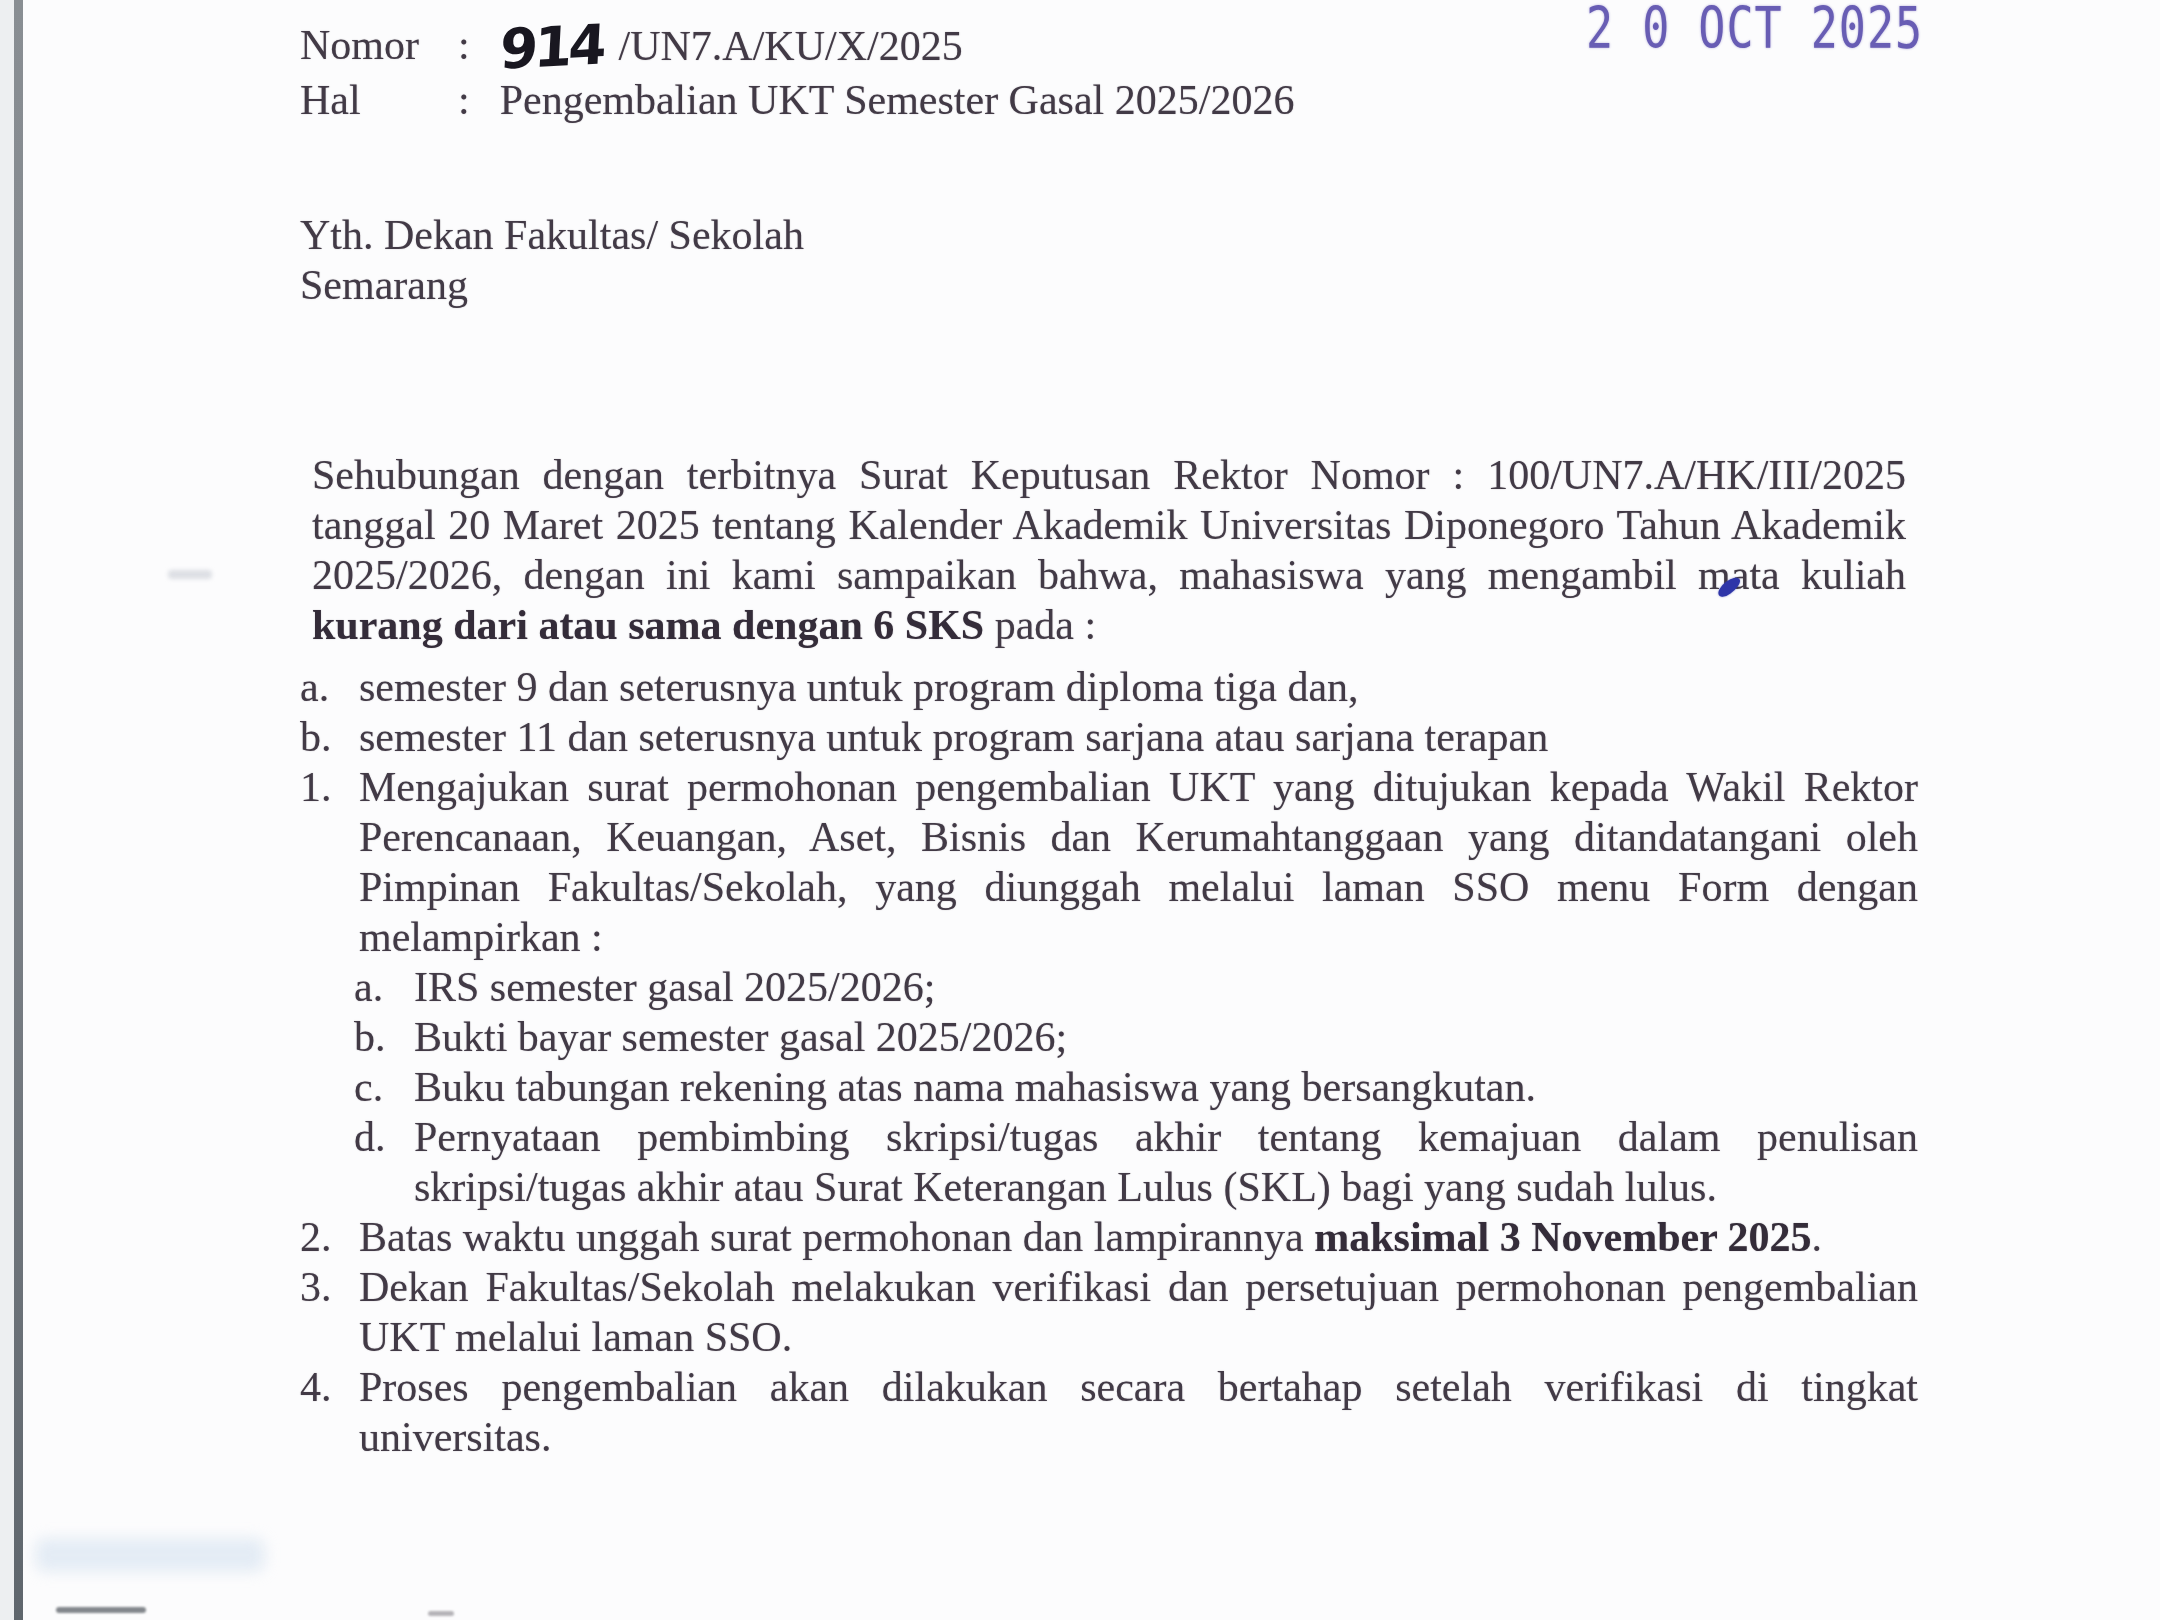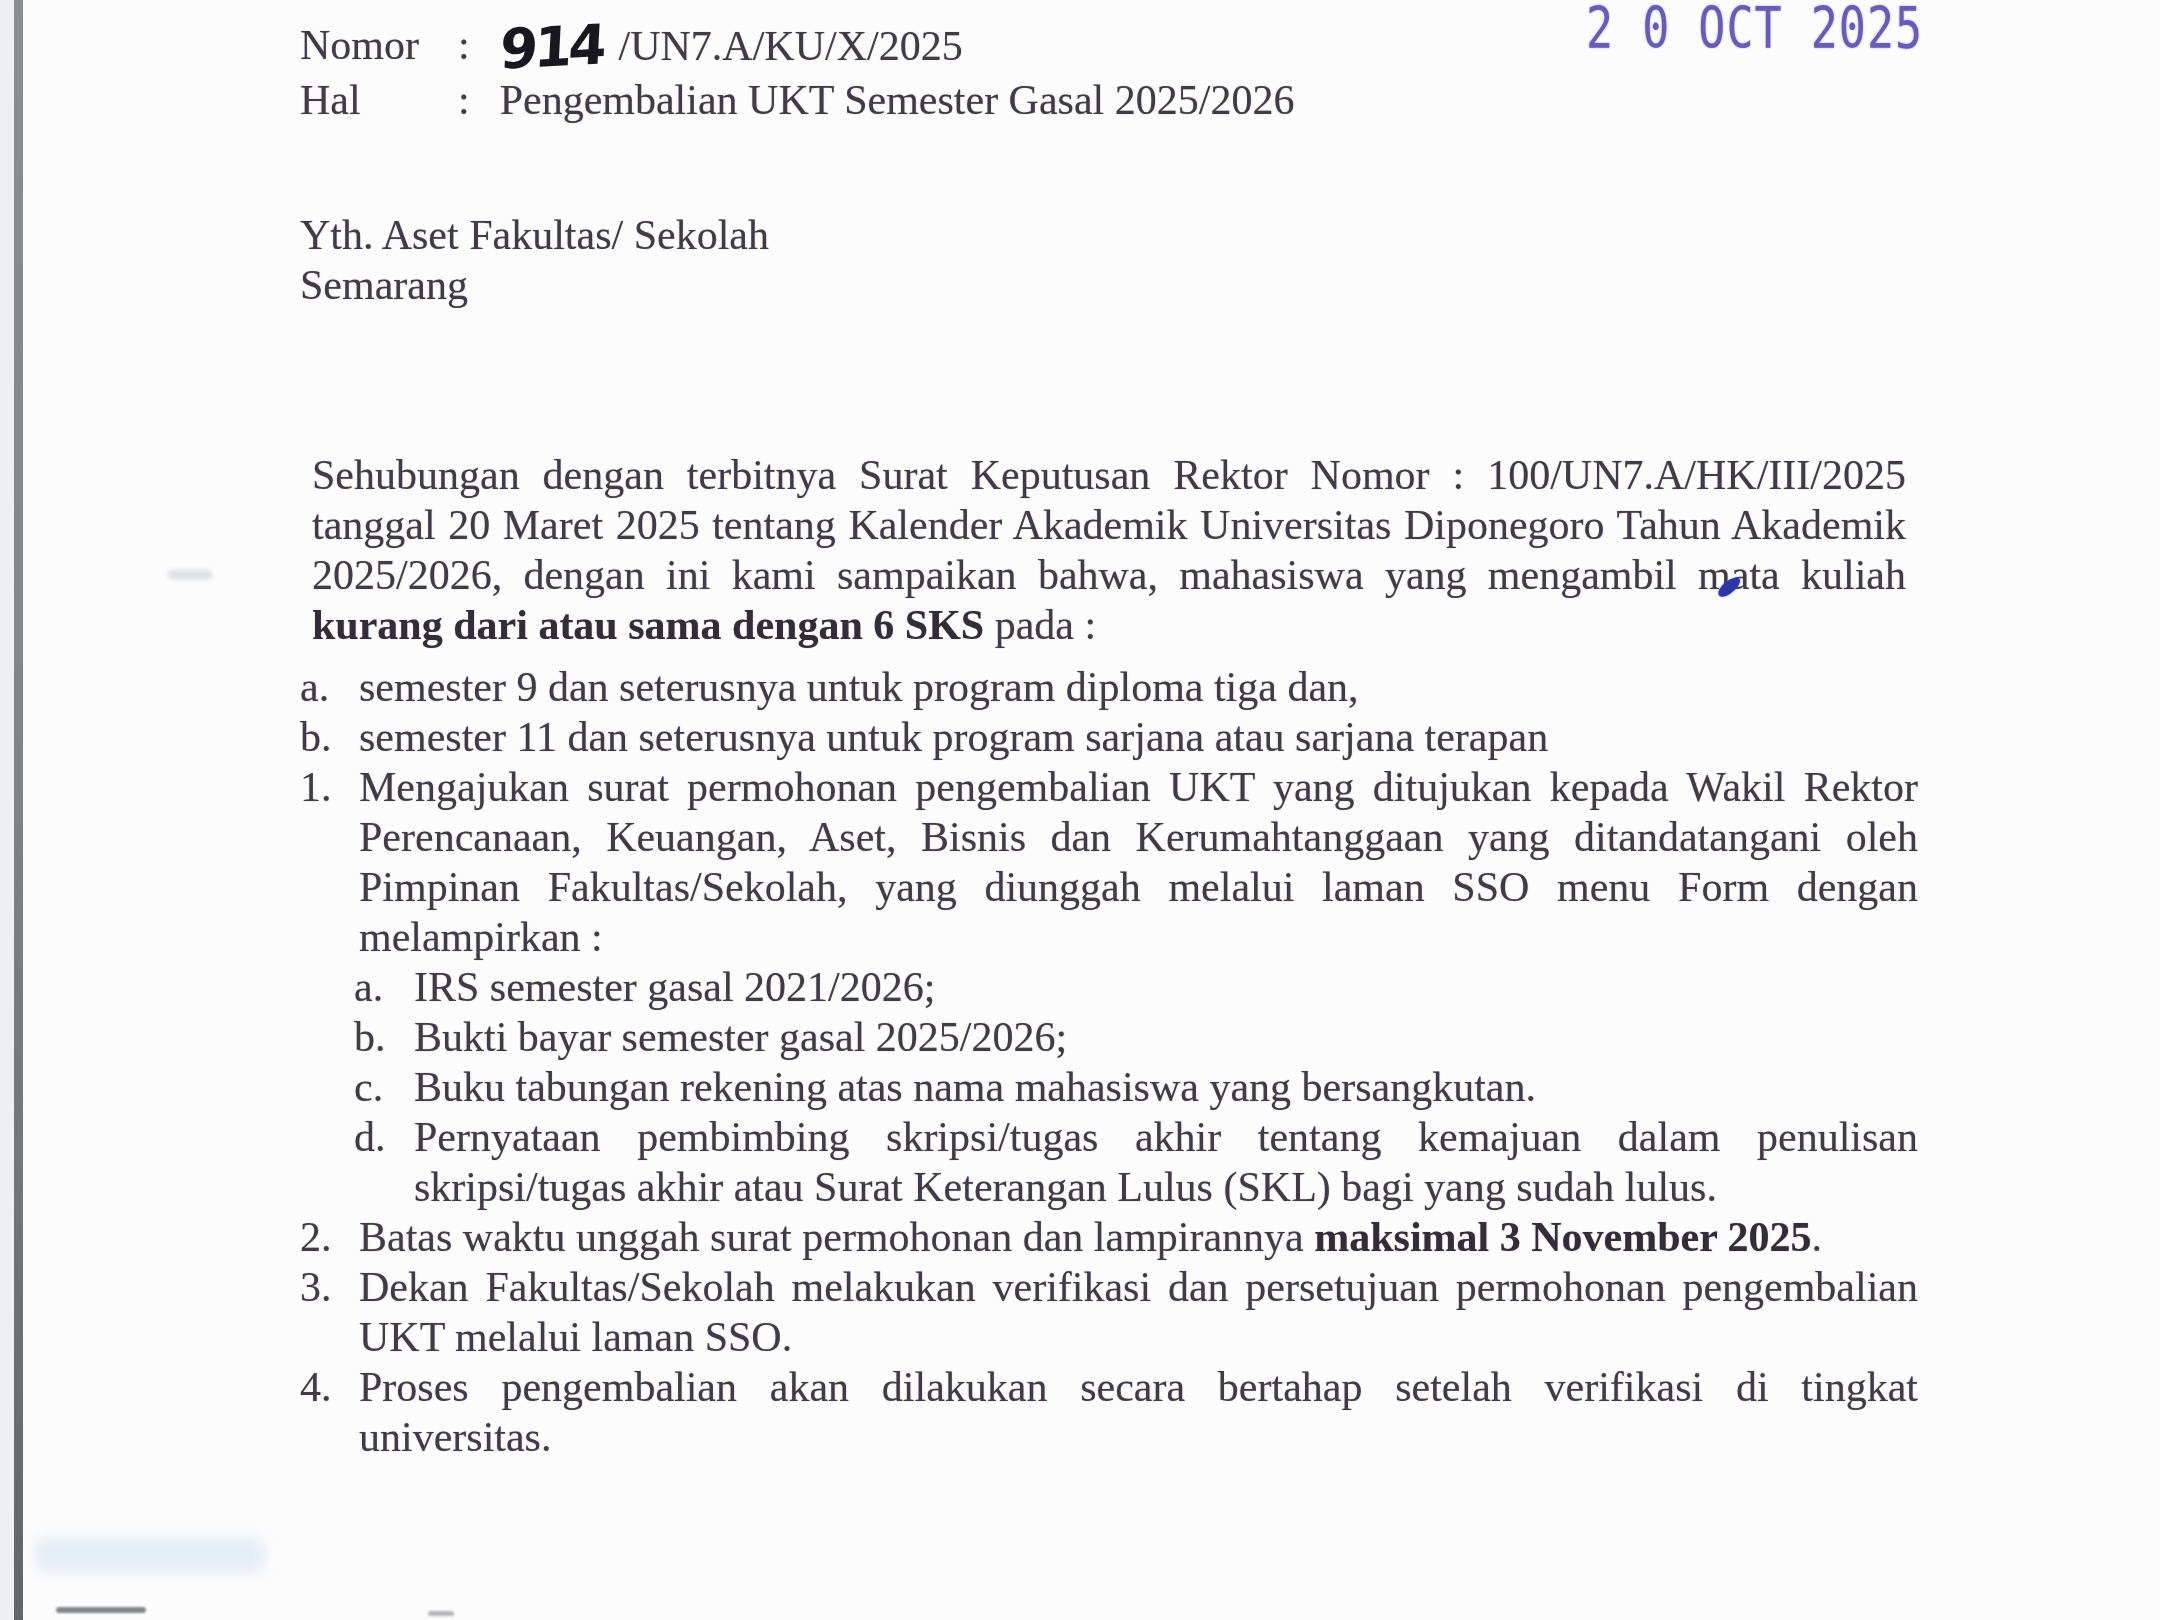--- a/index.html
+++ b/index.html
@@ -137,41 +137,41 @@
       <span class="hval"><span class="handwritten">914</span><span>/UN7.A/KU/X/2025</span></span>
     </div>
     <div class="hrow">
       <span class="hlabel">Hal</span>
       <span class="hcolon">:</span>
       <span>Pengembalian UKT Semester Gasal 2025/2026</span>
     </div>
   </div>
 
   <div class="recipient doc-text">
-    <div>Yth. Aset Fakultas/ Sekolah</div>
+    <div>Yth. Dekan Fakultas/ Sekolah</div>
     <div>Semarang</div>
   </div>
 
   <div class="doc-body doc-text">
 
     <p class="just"><span>Sehubungan dengan terbitnya Surat Keputusan Rektor Nomor : 100/UN7.A/HK/III/2025 tanggal 20 Maret 2025 tentang Kalender Akademik Universitas Diponegoro Tahun Akademik 2025/2026, dengan ini kami sampaikan bahwa, mahasiswa yang mengambil mata kuliah </span><b>kurang dari atau sama dengan 6 SKS</b><span> pada :</span></p>
 
     <div class="alpha-item">
       <span class="marker">a.</span><span>semester 9 dan seterusnya untuk program diploma tiga dan,</span>
     </div>
     <div class="alpha-item">
       <span class="marker">b.</span><span>semester 11 dan seterusnya untuk program sarjana atau sarjana terapan</span>
     </div>
 
 
     <div class="num-item">
       <span class="marker">1.</span><span>Mengajukan surat permohonan pengembalian UKT yang ditujukan kepada Wakil Rektor Perencanaan, Keuangan, Aset, Bisnis dan Kerumahtanggaan yang ditandatangani oleh Pimpinan Fakultas/Sekolah, yang diunggah melalui laman SSO menu Form dengan melampirkan :</span>
       <div class="sub-list">
         <div class="sub-item">
-          <span class="marker">a.</span><span>IRS semester gasal 2021/2026;</span>
+          <span class="marker">a.</span><span>IRS semester gasal 2025/2026;</span>
         </div>
         <div class="sub-item">
           <span class="marker">b.</span><span>Bukti bayar semester gasal 2025/2026;</span>
         </div>
         <div class="sub-item">
           <span class="marker">c.</span><span>Buku tabungan rekening atas nama mahasiswa yang bersangkutan.</span>
         </div>
         <div class="sub-item">
           <span class="marker">d.</span><span>Pernyataan pembimbing skripsi/tugas akhir tentang kemajuan dalam penulisan skripsi/tugas akhir atau Surat Keterangan Lulus (SKL) bagi yang sudah lulus.</span>
         </div>

